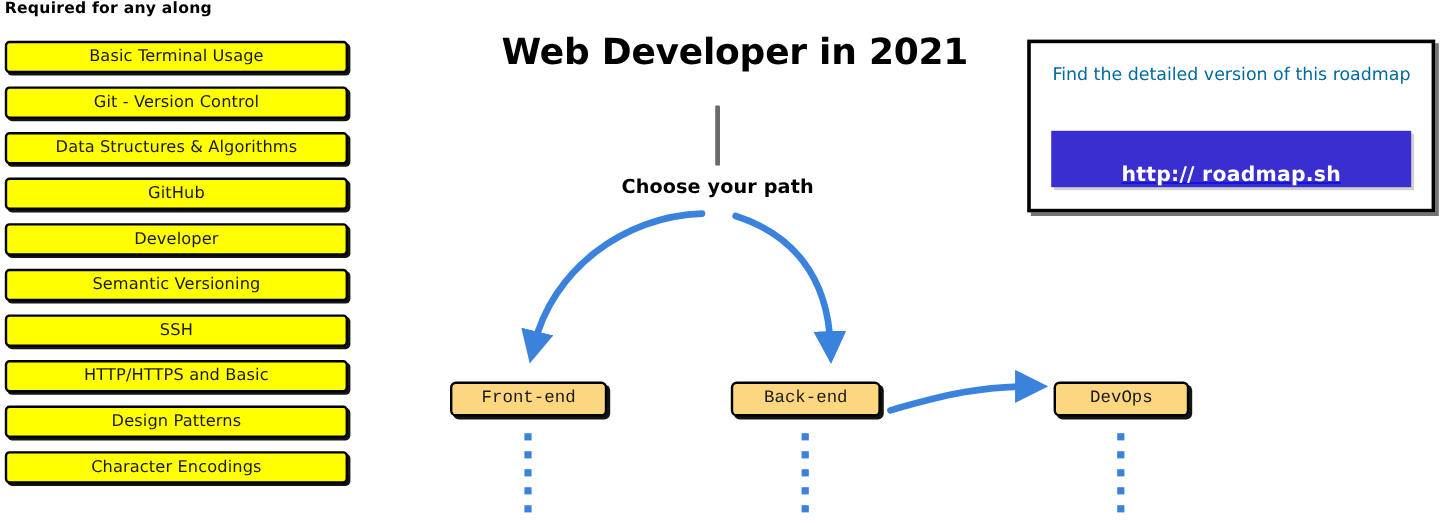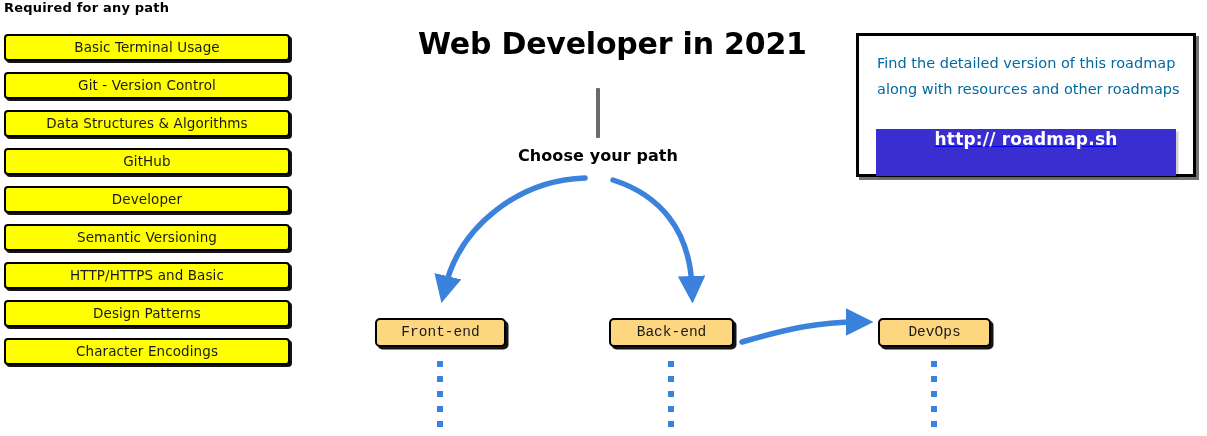--- a/index.html
+++ b/index.html
@@ -169,56 +169,58 @@
   #promo-line1 { top: 19px; }
   #promo-line2 { top: 45px; }
   #promo-button {
     position: absolute;
     left: 17px;
     top: 73px;
     width: 300px;
     height: 47px;
     background: #3a2ed0;
     display: flex;
-    align-items: flex-start;
+    align-items: flex-end;
     justify-content: center;
     box-shadow: 2.5px 2.5px 0 0 rgba(0,0,0,0.18);
-    margin-top: 20px;
   }
   #promo-button > span {
     color: #ffffff;
     font-size: 17px;
     font-weight: bold;
     letter-spacing: 0.2px;
     white-space: nowrap;
   }
 </style>
 </head>
 <body>
 
 <div id="sidebar">
-  <div id="sidebar-title">Required for any path</div>
+  <div id="sidebar-title">Required for any along</div>
   <div id="sidebar-list">
     <div class="req-box">
       <span>Basic Terminal Usage</span>
     </div>
     <div class="req-box">
       <span>Git - Version Control</span>
     </div>
     <div class="req-box">
       <span>Data Structures &amp; Algorithms</span>
     </div>
     <div class="req-box">
       <span>GitHub</span>
     </div>
     <div class="req-box">
       <span>Developer</span>
     </div>
     <div class="req-box">
       <span>Semantic Versioning</span>
+    </div>
+    <div class="req-box">
+      <span>SSH</span>
     </div>
     <div class="req-box">
       <span>HTTP/HTTPS and Basic</span>
     </div>
     <div class="req-box">
       <span>Design Patterns</span>
     </div>
     <div class="req-box">
       <span>Character Encodings</span>
     </div>
@@ -273,17 +275,16 @@
   <i></i>
   <i></i>
   <i></i>
   <i></i>
   <i></i>
 
 </div>
 
 <div id="promo-box">
   <div id="promo-line1">Find the detailed version of this roadmap</div>
-  <div id="promo-line2">along with resources and other roadmaps</div>
   <a id="promo-button" href="#">
     <span>http:// roadmap.sh</span>
   </a>
 </div>
 
 </body></html>

